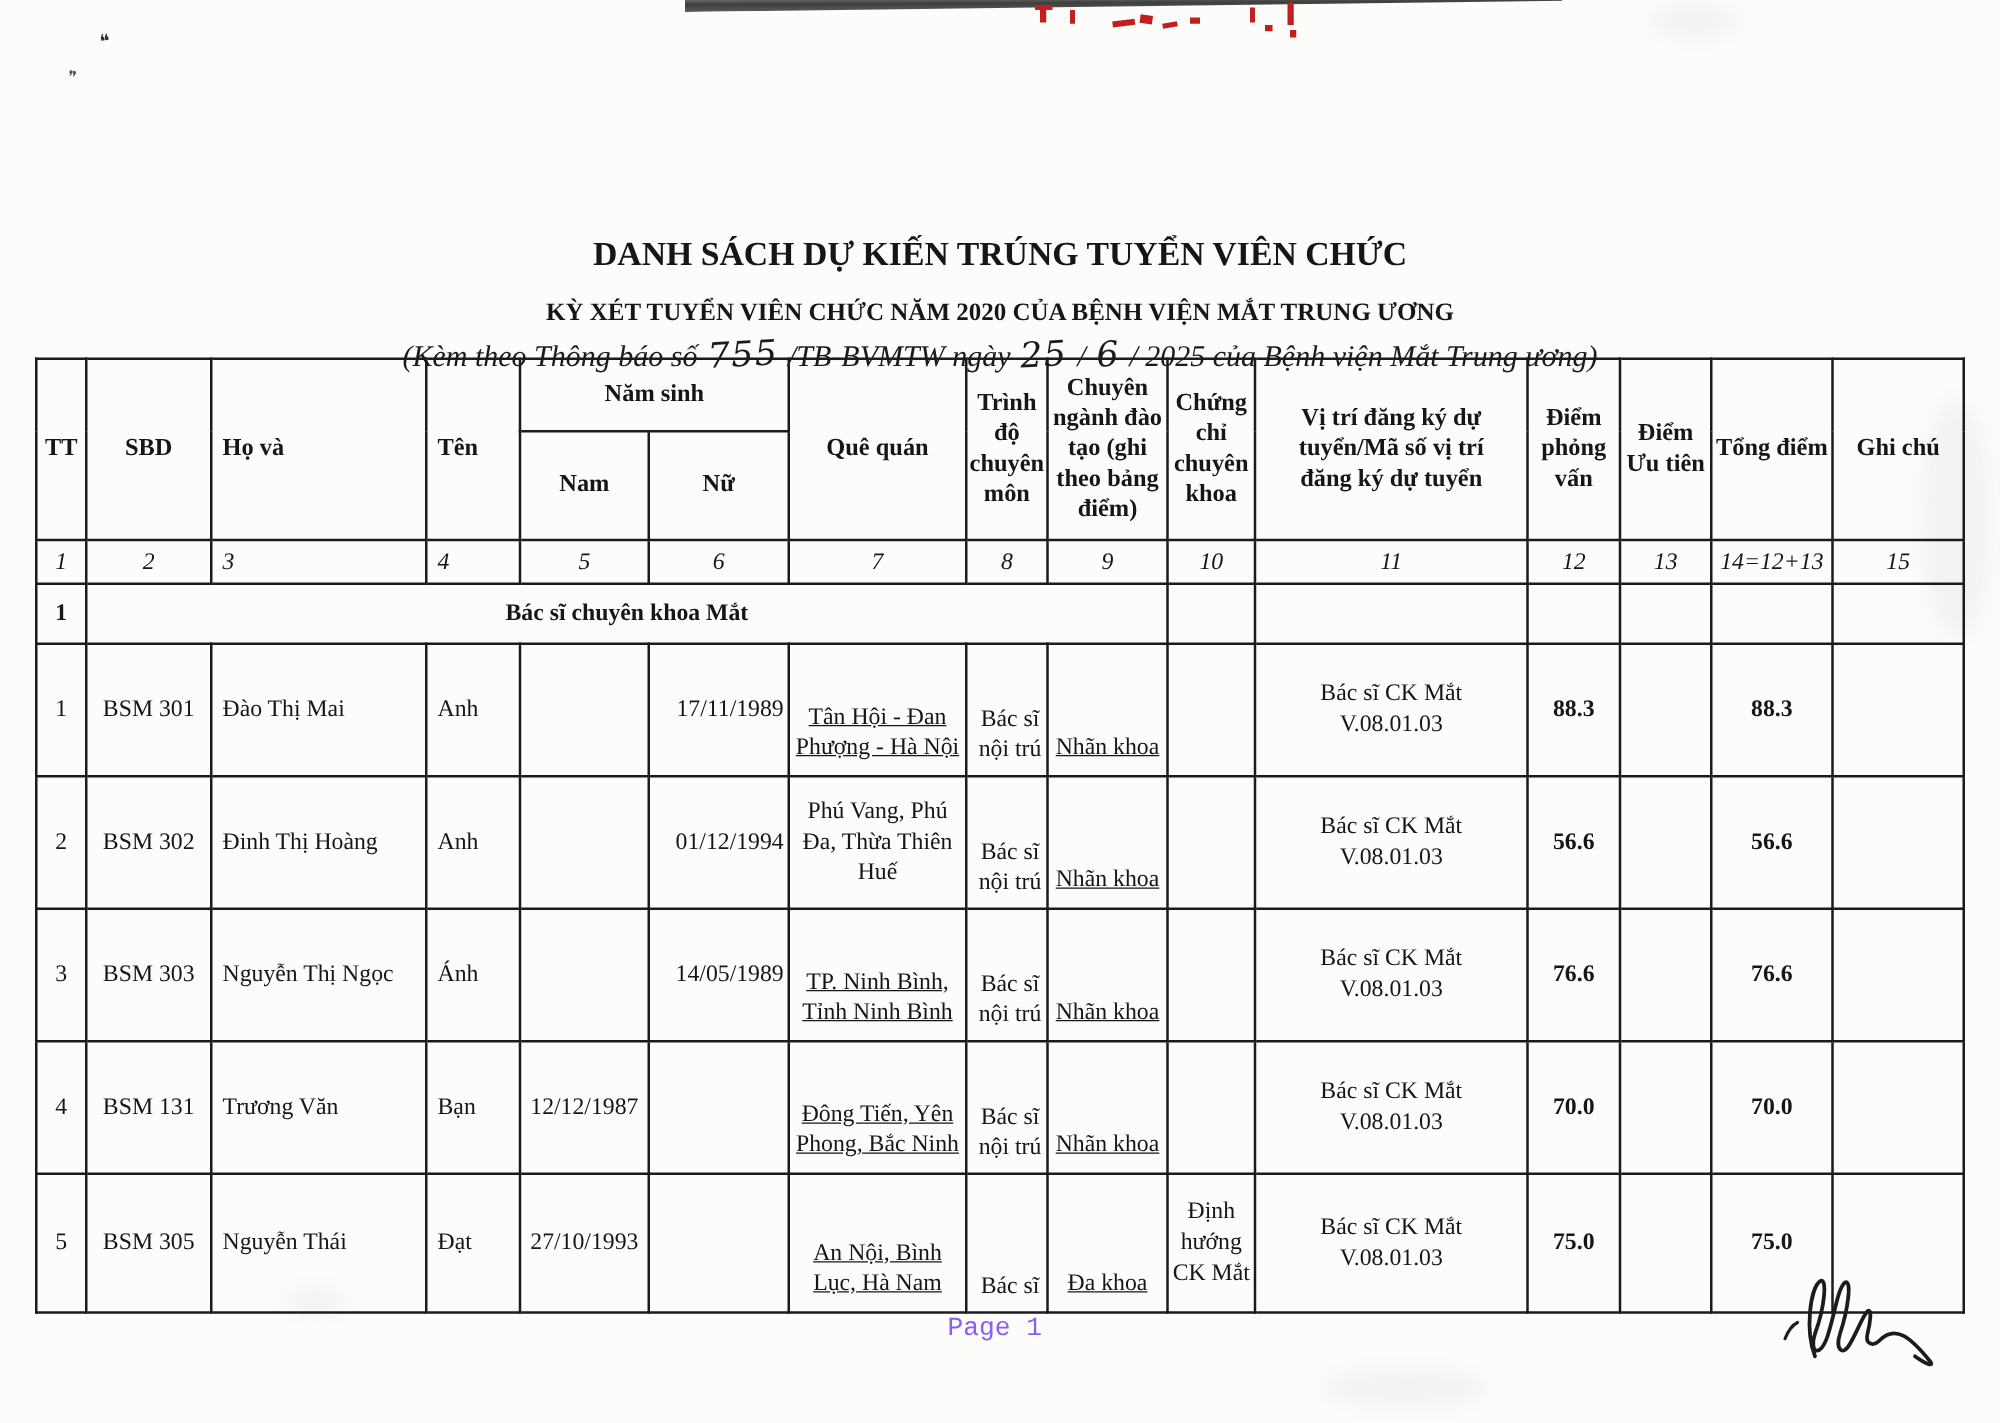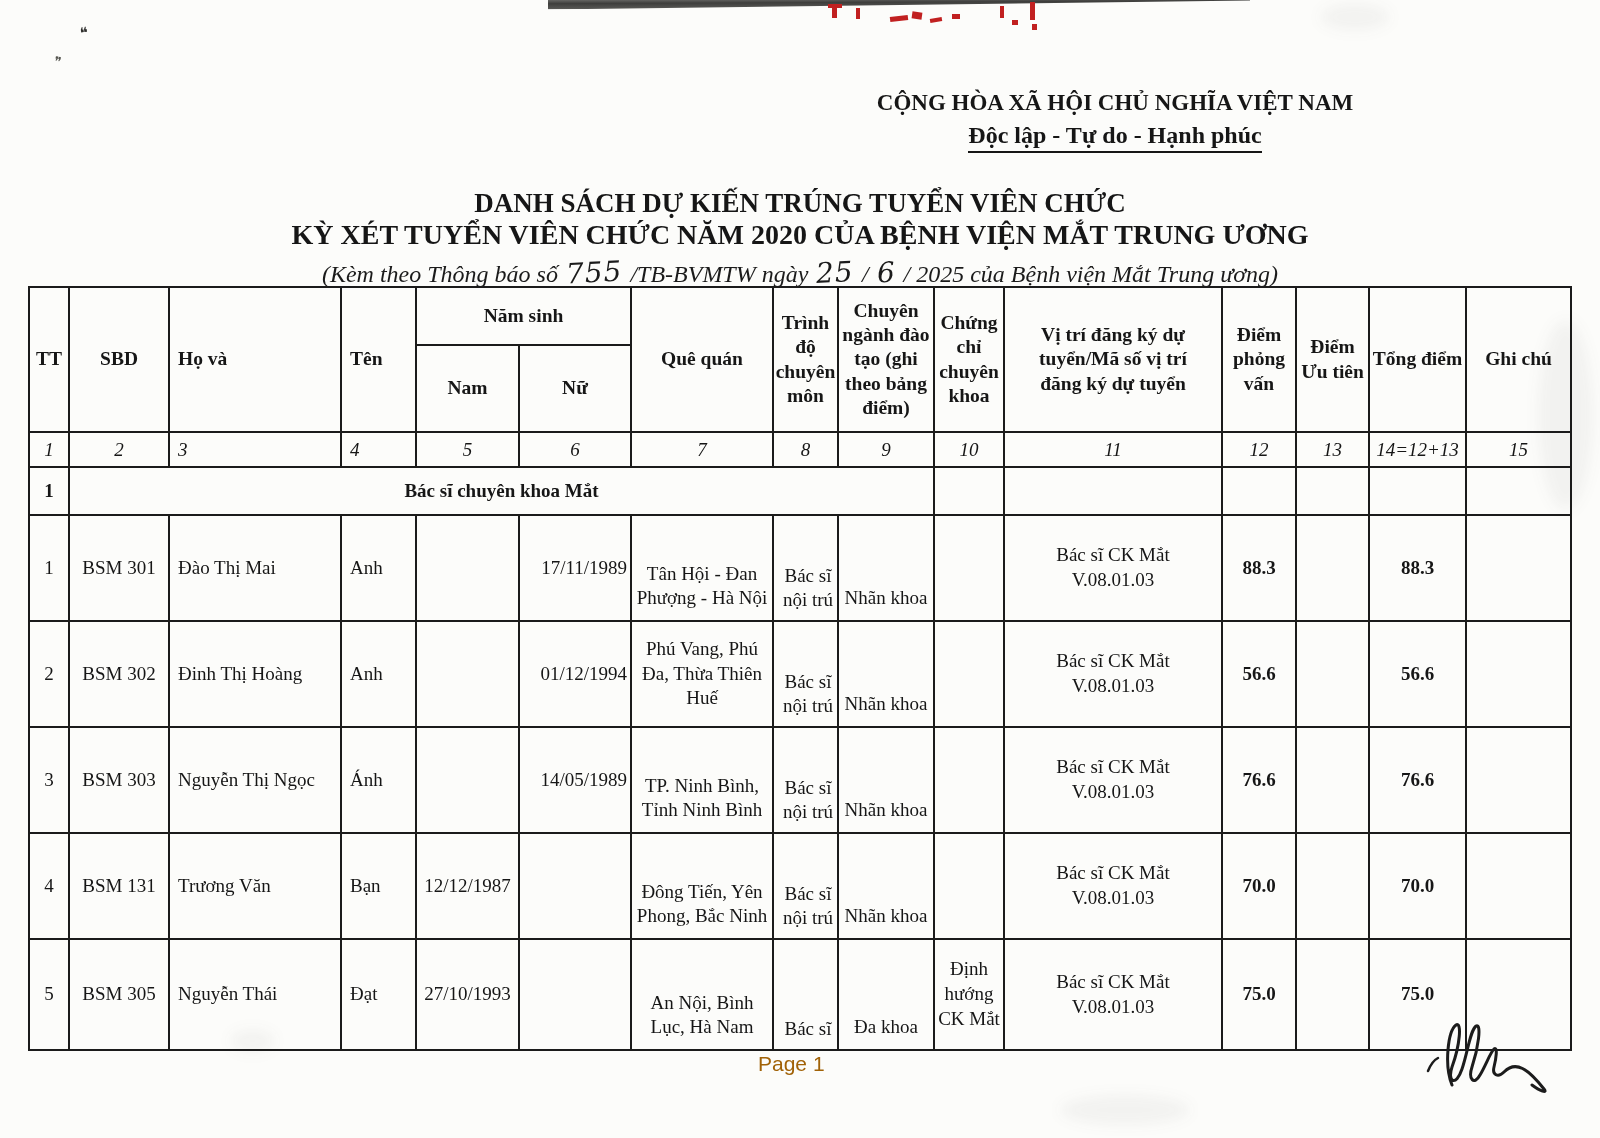--- a/index.html
+++ b/index.html
@@ -25,21 +25,21 @@
   
   .org-block{position:absolute;left:120px;top:90px;width:330px;text-align:center;}
   .org-top{font-size:23px;font-weight:bold;letter-spacing:.5px;}
   .org-bottom{display:inline-block;margin-top:7px;font-size:24px;font-weight:bold;padding-bottom:2px;border-bottom:2px solid #161616;}
   .national-block{position:absolute;left:830px;top:90px;width:570px;text-align:center;}
   .nat1{font-size:23px;font-weight:bold;}
   .nat2{display:inline-block;margin-top:6px;font-size:24px;font-weight:bold;padding-bottom:2px;border-bottom:2px solid #161616;}
   
   .title-block{position:absolute;left:0;top:188px;width:1600px;text-align:center;}
   .title1{font-size:27px;font-weight:bold;}
-  .title2{font-size:28px;font-weight:bold;margin-top:0;}
+  .title2{font-size:20px;font-weight:bold;margin-top:20px;}
   .subtitle{font-size:24px;font-style:italic;margin-top:5px;color:#1b1b1b;}
   .subtitle span{margin:0 4px;}
   .hand{display:inline-block;font-family:"DejaVu Serif",serif;font-size:28px;font-style:italic;transform:rotate(-3deg);letter-spacing:1px;}
   
   .doc-table{position:absolute;left:28px;top:286px;border-collapse:collapse;table-layout:fixed;}
   .doc-table th,.doc-table td{
     border:2px solid #1b1b1b;
     font-size:19px;
     text-align:center;
     vertical-align:middle;
@@ -51,25 +51,25 @@
   .head-row1 th{height:56px;}
   .head-row2 th{height:85px;}
   .num-row td{font-style:italic;height:33px;font-size:19px;}
   .section-row td{height:46px;}
   .section-tt{font-weight:bold;font-size:20px;}
   .section-label{text-align:left;padding-left:9px;font-weight:bold;font-size:22px;margin-left:48px;}
   .data-row td{height:95px;line-height:1.3;}
   .data-row.r5 td{height:100px;}
   .al{text-align:left !important;padding-left:8px !important;}
   .ar{text-align:right !important;padding-right:3px !important;}
-  .vb{vertical-align:bottom !important;padding-bottom:9px !important;}
+  .vb{vertical-align:bottom !important;padding-bottom:9px !important;text-decoration:underline;}
   .deg{text-align:center;padding-left:5px !important;vertical-align:bottom !important;padding-bottom:7px !important;margin-top:36px;}
   .score{font-weight:bold;font-size:20.5px;}
   
-  .footer{position:absolute;left:758px;top:1052px;font-family:Liberation Sans, sans-serif;font-size:21px;color:#a16207;}
+  .footer{position:absolute;left:758px;top:1052px;font-family:Liberation Mono, monospace;font-size:21px;color:#8b5cf6;}
   .signature{position:absolute;left:1420px;top:1005px;}
 </style>
 </head>
 <body>
 
 <div class="page">
 
   <div class="scan-band"></div>
   <div>
     <div class="red-mark" style="left:828px;top:4px;width:14px;height:4px;"></div>
@@ -84,24 +84,20 @@
     <div class="red-mark" style="left:1030px;top:2px;width:5px;height:18px;"></div>
     <div class="red-mark" style="left:1032px;top:24px;width:5px;height:6px;"></div>
   </div>
   <span class="stray-mark" style="left:80px;top:24px;transform:rotate(-8deg);">❝</span>
   <span class="stray-mark" style="left:54px;top:54px;font-size:13px;color:#55554f;transform:rotate(12deg);">❞</span>
   <div class="blotch" style="left:1538px;top:320px;width:55px;height:190px;"></div>
   <div class="blotch" style="left:1060px;top:1095px;width:130px;height:30px;"></div>
   <div class="blotch" style="left:230px;top:1030px;width:45px;height:22px;"></div>
   <div class="blotch" style="left:1320px;top:4px;width:70px;height:26px;"></div>
 
-  <div class="national-block">
-    <div class="nat1">CỘNG HÒA XÃ HỘI CHỦ NGHĨA VIỆT NAM</div>
-    <span class="nat2">Độc lập - Tự do - Hạnh phúc</span>
-  </div>
 
   <div class="title-block">
     <div class="title1">DANH SÁCH DỰ KIẾN TRÚNG TUYỂN VIÊN CHỨC</div>
     <div class="title2">KỲ XÉT TUYỂN VIÊN CHỨC NĂM 2020 CỦA BỆNH VIỆN MẮT TRUNG ƯƠNG</div>
     <div class="subtitle"><span>(Kèm theo Thông báo số</span><span class="hand">755</span><span>/TB-BVMTW ngày</span><span class="hand">25</span><span>/</span><span class="hand">6</span><span>/ 2025 của Bệnh viện Mắt Trung ương)</span></div>
   </div>
 
   <table class="doc-table">
     <colgroup>
       <col style="width:40px">

